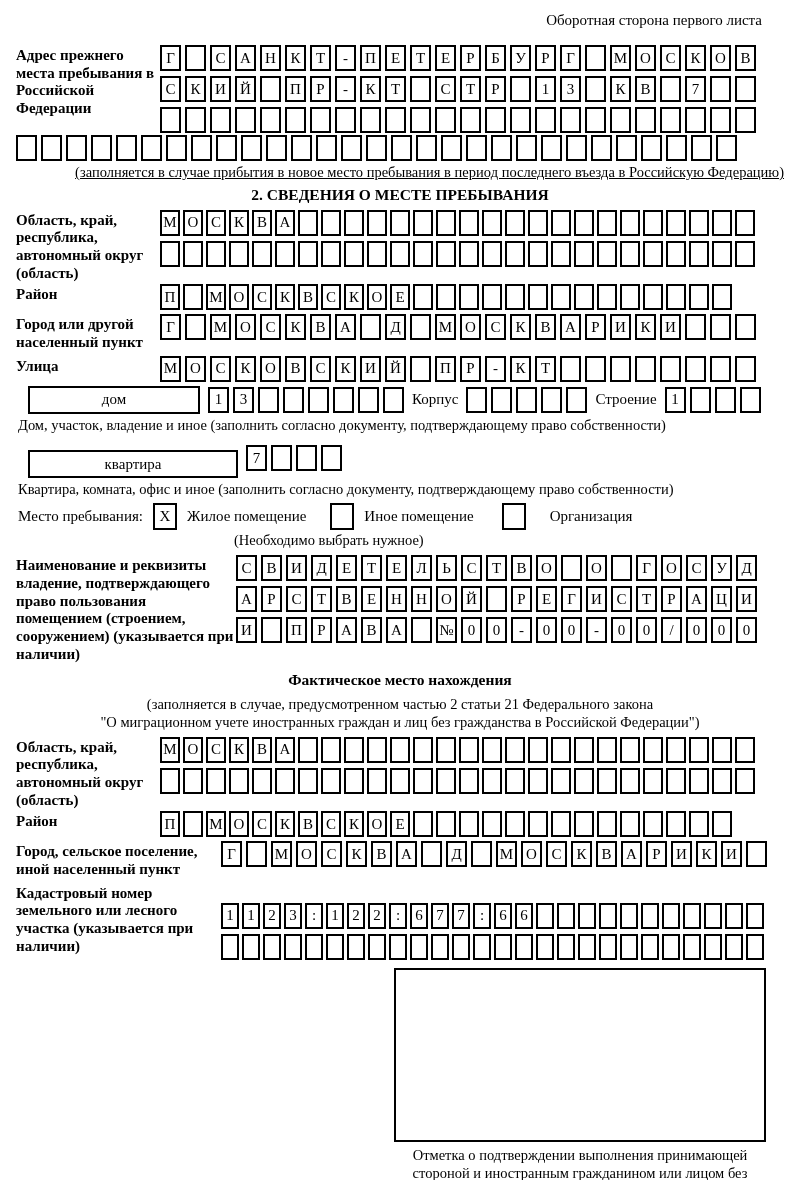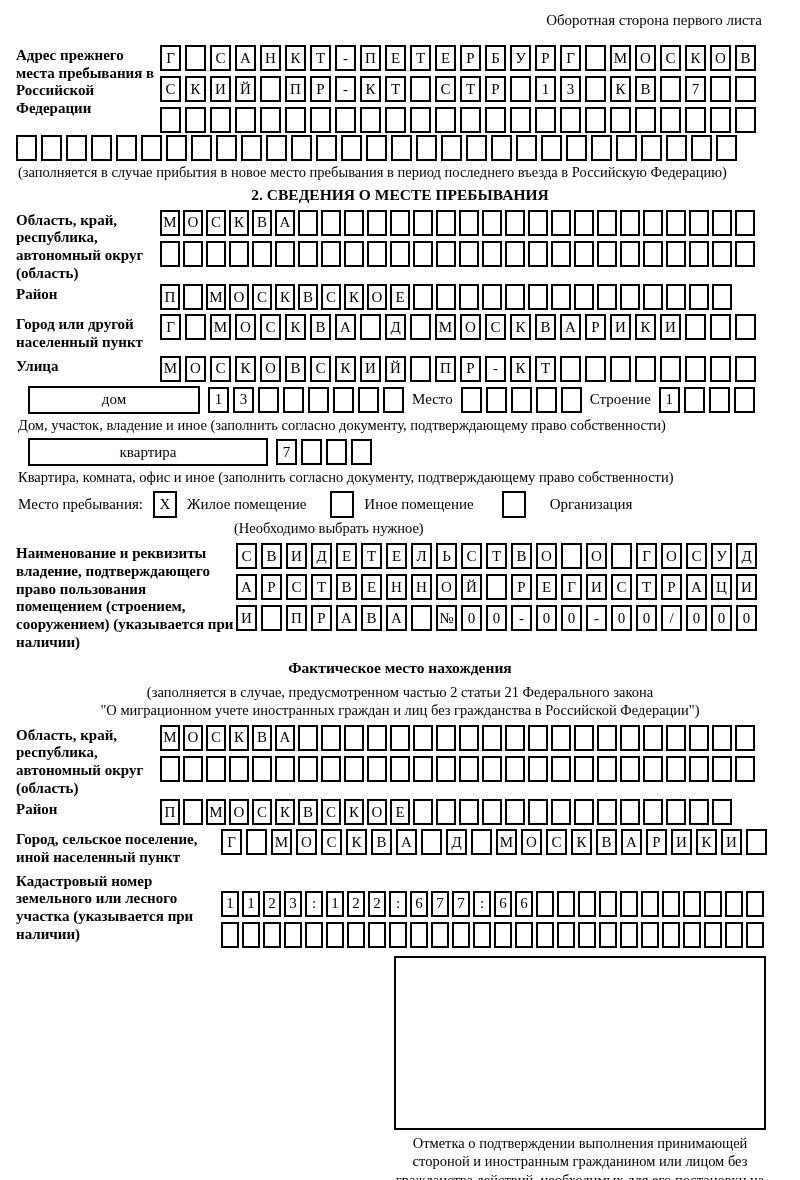--- a/index.html
+++ b/index.html
@@ -29,21 +29,21 @@
     border: 2px solid #000;
     display: flex; align-items: center; justify-content: center;
     font-size: 15px; line-height: 1;
   }
   .tight .cbox { width: 20px; flex-basis: 20px; }
   .xtight .cbox { width: 18px; flex-basis: 18px; }
   .xtight { gap: 3px; }
   .mb2 { margin-bottom: 2px; } .mb4 { margin-bottom: 4px; }
   .mb5 { margin-bottom: 5px; } .mb6 { margin-bottom: 6px; }
   .caption { font-size: 14.5px; line-height: 1.15; margin: 3px 0 5px 2px; }
-  .caption.center { text-align: left; }
+  .caption.center { text-align: right; text-decoration: underline; }
   .sec-title { text-align: center; font-weight: bold; font-size: 15.5px; margin: 4px 0 6px 0; }
   .widebox {
     height: 28px; border: 2px solid #000;
     display: flex; align-items: center; justify-content: center;
     font-size: 15px;
   }
   .house-line, .apt-line { display: flex; align-items: center; margin: 2px 0 2px 12px; }
   .inline-label { padding: 0 8px; white-space: nowrap; }
   .chk {
     width: 24px; height: 27px; flex: 0 0 24px;
@@ -344,40 +344,40 @@
     <div class="boxrow">
         <div class="cbox">1</div>
         <div class="cbox">3</div>
         <div class="cbox"></div>
         <div class="cbox"></div>
         <div class="cbox"></div>
         <div class="cbox"></div>
         <div class="cbox"></div>
         <div class="cbox"></div>
       </div>
-    <div class="inline-label">Место</div>
+    <div class="inline-label">Корпус</div>
     <div class="boxrow">
         <div class="cbox"></div>
         <div class="cbox"></div>
         <div class="cbox"></div>
         <div class="cbox"></div>
         <div class="cbox"></div>
       </div>
     <div class="inline-label">Строение</div>
     <div class="boxrow">
         <div class="cbox">1</div>
         <div class="cbox"></div>
         <div class="cbox"></div>
         <div class="cbox"></div>
       </div>
   </div>
   <div class="caption">Дом, участок, владение и иное (заполнить согласно документу, подтверждающему право собственности)</div>
 
   <div class="apt-line">
-    <div class="widebox" style="width:240px;">квартира</div>
+    <div class="widebox" style="width:210px;margin-top:12px;">квартира</div>
     <div class="gap8"></div>
     <div class="boxrow">
         <div class="cbox">7</div>
         <div class="cbox"></div>
         <div class="cbox"></div>
         <div class="cbox"></div>
       </div>
   </div>
   <div class="caption">Квартира, комната, офис и иное (заполнить согласно документу, подтверждающему право собственности)</div>
 

